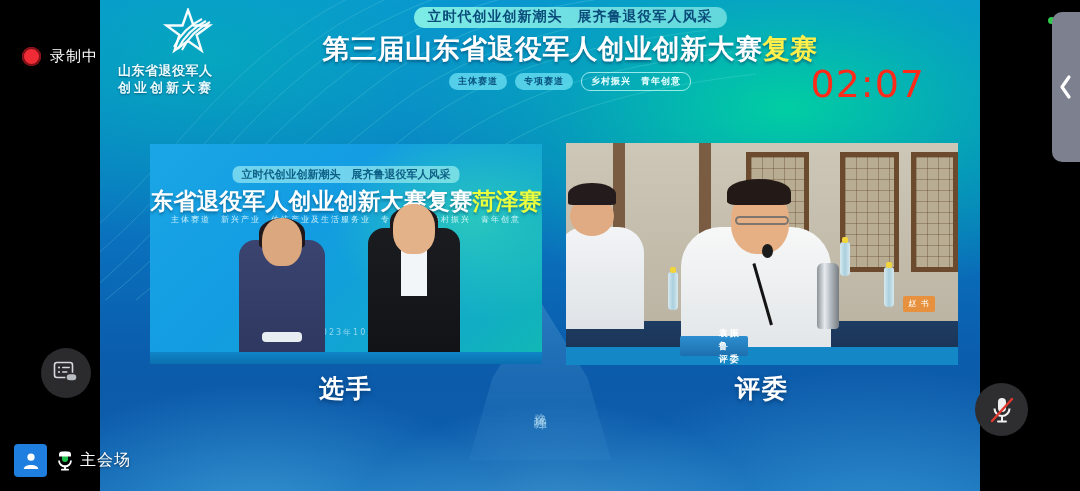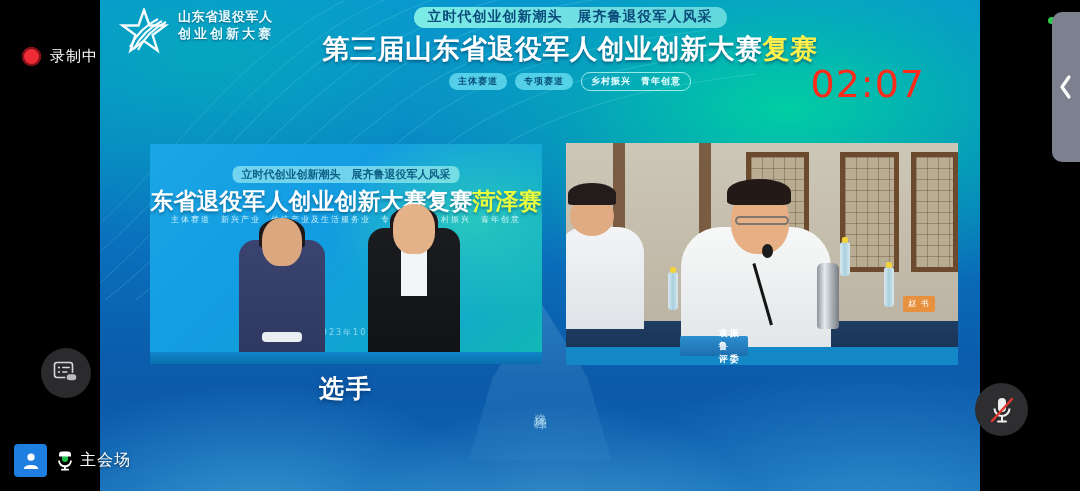--- a/index.html
+++ b/index.html
@@ -35,21 +35,21 @@
     clip-path:polygon(50% 0%, 78% 48%, 92% 100%, 8% 100%, 22% 48%);
     filter:blur(1px);
   }
   #peakglyph{
     position:absolute; left:50%; bottom:82px; transform:translateX(-50%);
     color:rgba(210,245,255,.45); font-size:13px; line-height:16px; text-align:center;
     letter-spacing:2px; writing-mode:vertical-rl; pointer-events:none;
   }
 
   
-  #logo { position:absolute; left:18px; top:8px; display:flex; align-items:flex-start; gap:8px; }
+  #logo { position:absolute; left:18px; top:8px; display:flex; align-items:flex-end; gap:8px;flex-direction:column; }
   #logo .star { width:52px; height:46px; }
   #logo .ltext { color:#eafcff; font-size:13px; line-height:17px; font-weight:700;
                  letter-spacing:.5px; text-shadow:0 1px 2px rgba(0,40,70,.5); }
   #logo .ltext .l2 { letter-spacing:3px; }
 
   #headline { position:absolute; left:210px; top:6px; width:520px; text-align:center; }
   .kicker {
     display:inline-block; padding:1px 14px 2px; border-radius:10px;
     background:linear-gradient(90deg, rgba(150,255,235,.82), rgba(175,255,245,.55));
     color:#0a4c7a; font-size:14px; font-weight:700; letter-spacing:1px; white-space:nowrap;
@@ -291,20 +291,21 @@
 
         <div class="r-thermos" style="left:64%; bottom:16%; height:66px;"></div>
         <div class="r-bottle" style="left:26%; bottom:25%; height:38px;"></div>
         <div class="r-bottle" style="left:70%; bottom:40%; height:34px;"></div>
         <div class="r-bottle" style="left:81%; bottom:26%; height:40px;"></div>
 
         <div class="r-name" style="left:29%; bottom:4%; width:68px; height:20px;padding-left:39px;">袁振鲁　评委</div>
         <div class="r-name2" style="left:86%; bottom:24%; width:32px; height:16px;">赵 书</div>
       </div>
     </div>
+    <div class="caption" id="cap-right">评委</div>
 
   </div>
 
   <div id="rec">
     <div class="dot"></div>
     <div class="txt">录制中</div>
   </div>
 
   <div id="chat-btn">
     <svg width="26" height="24" viewBox="0 0 26 24">

